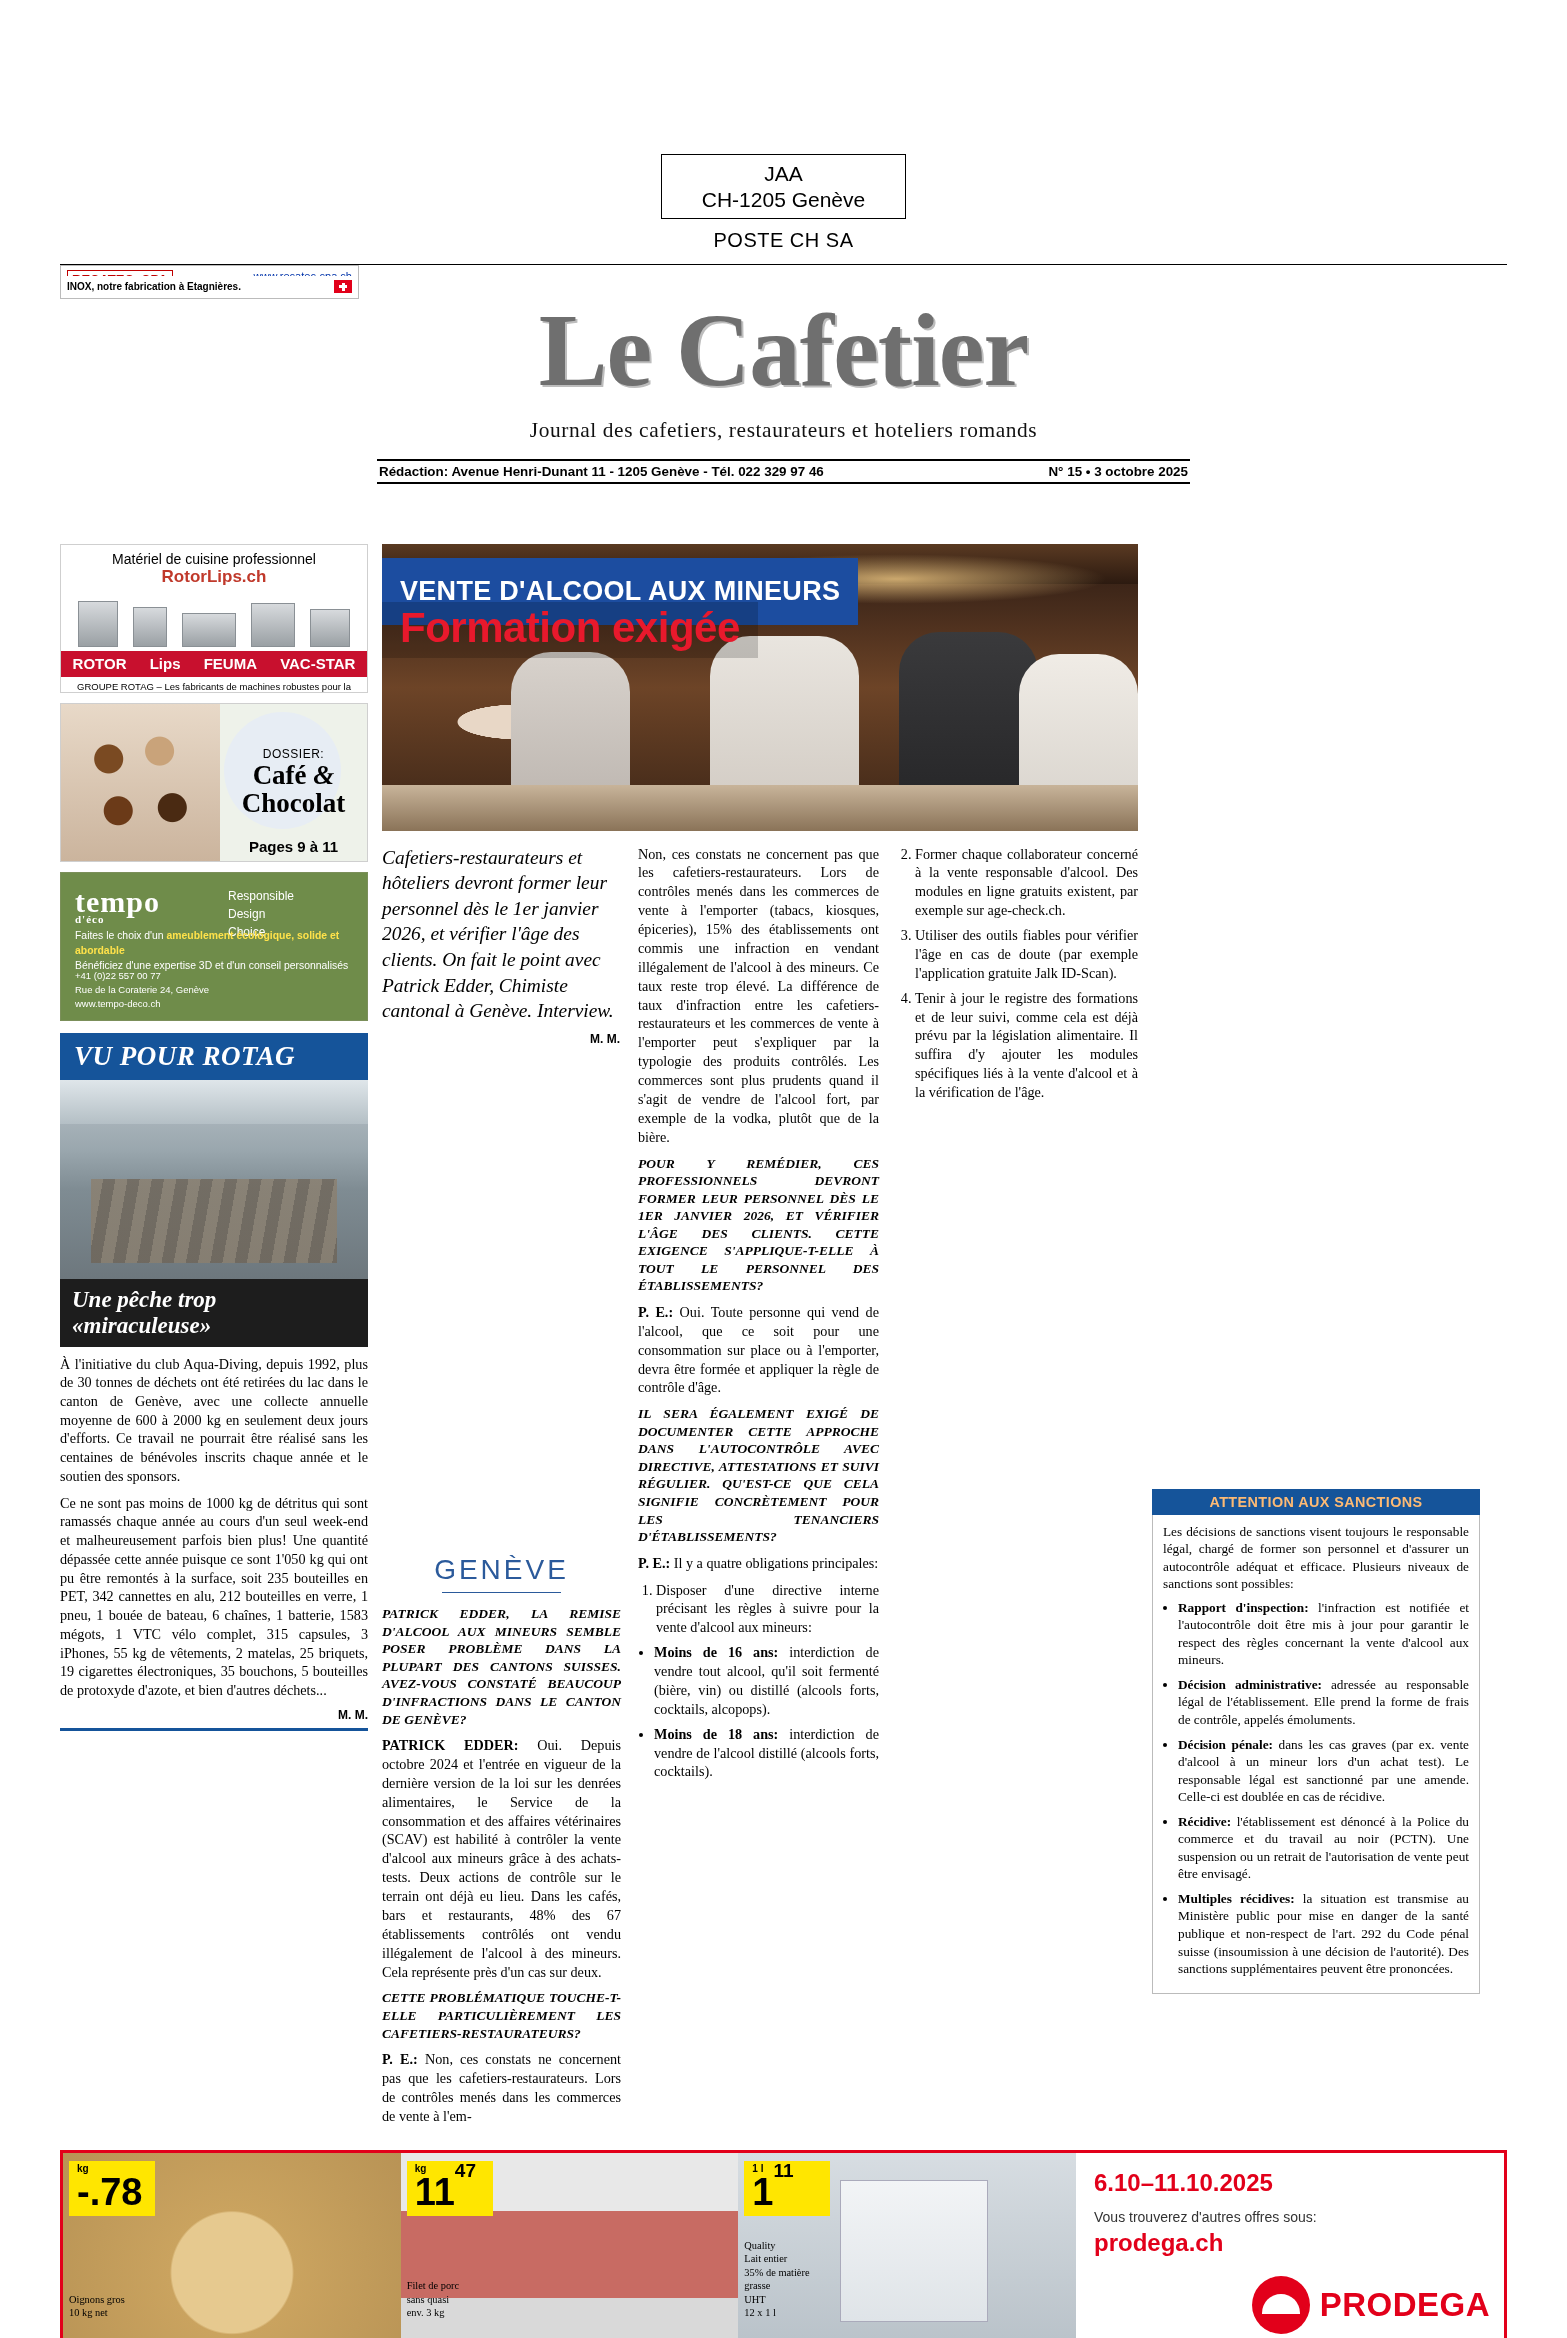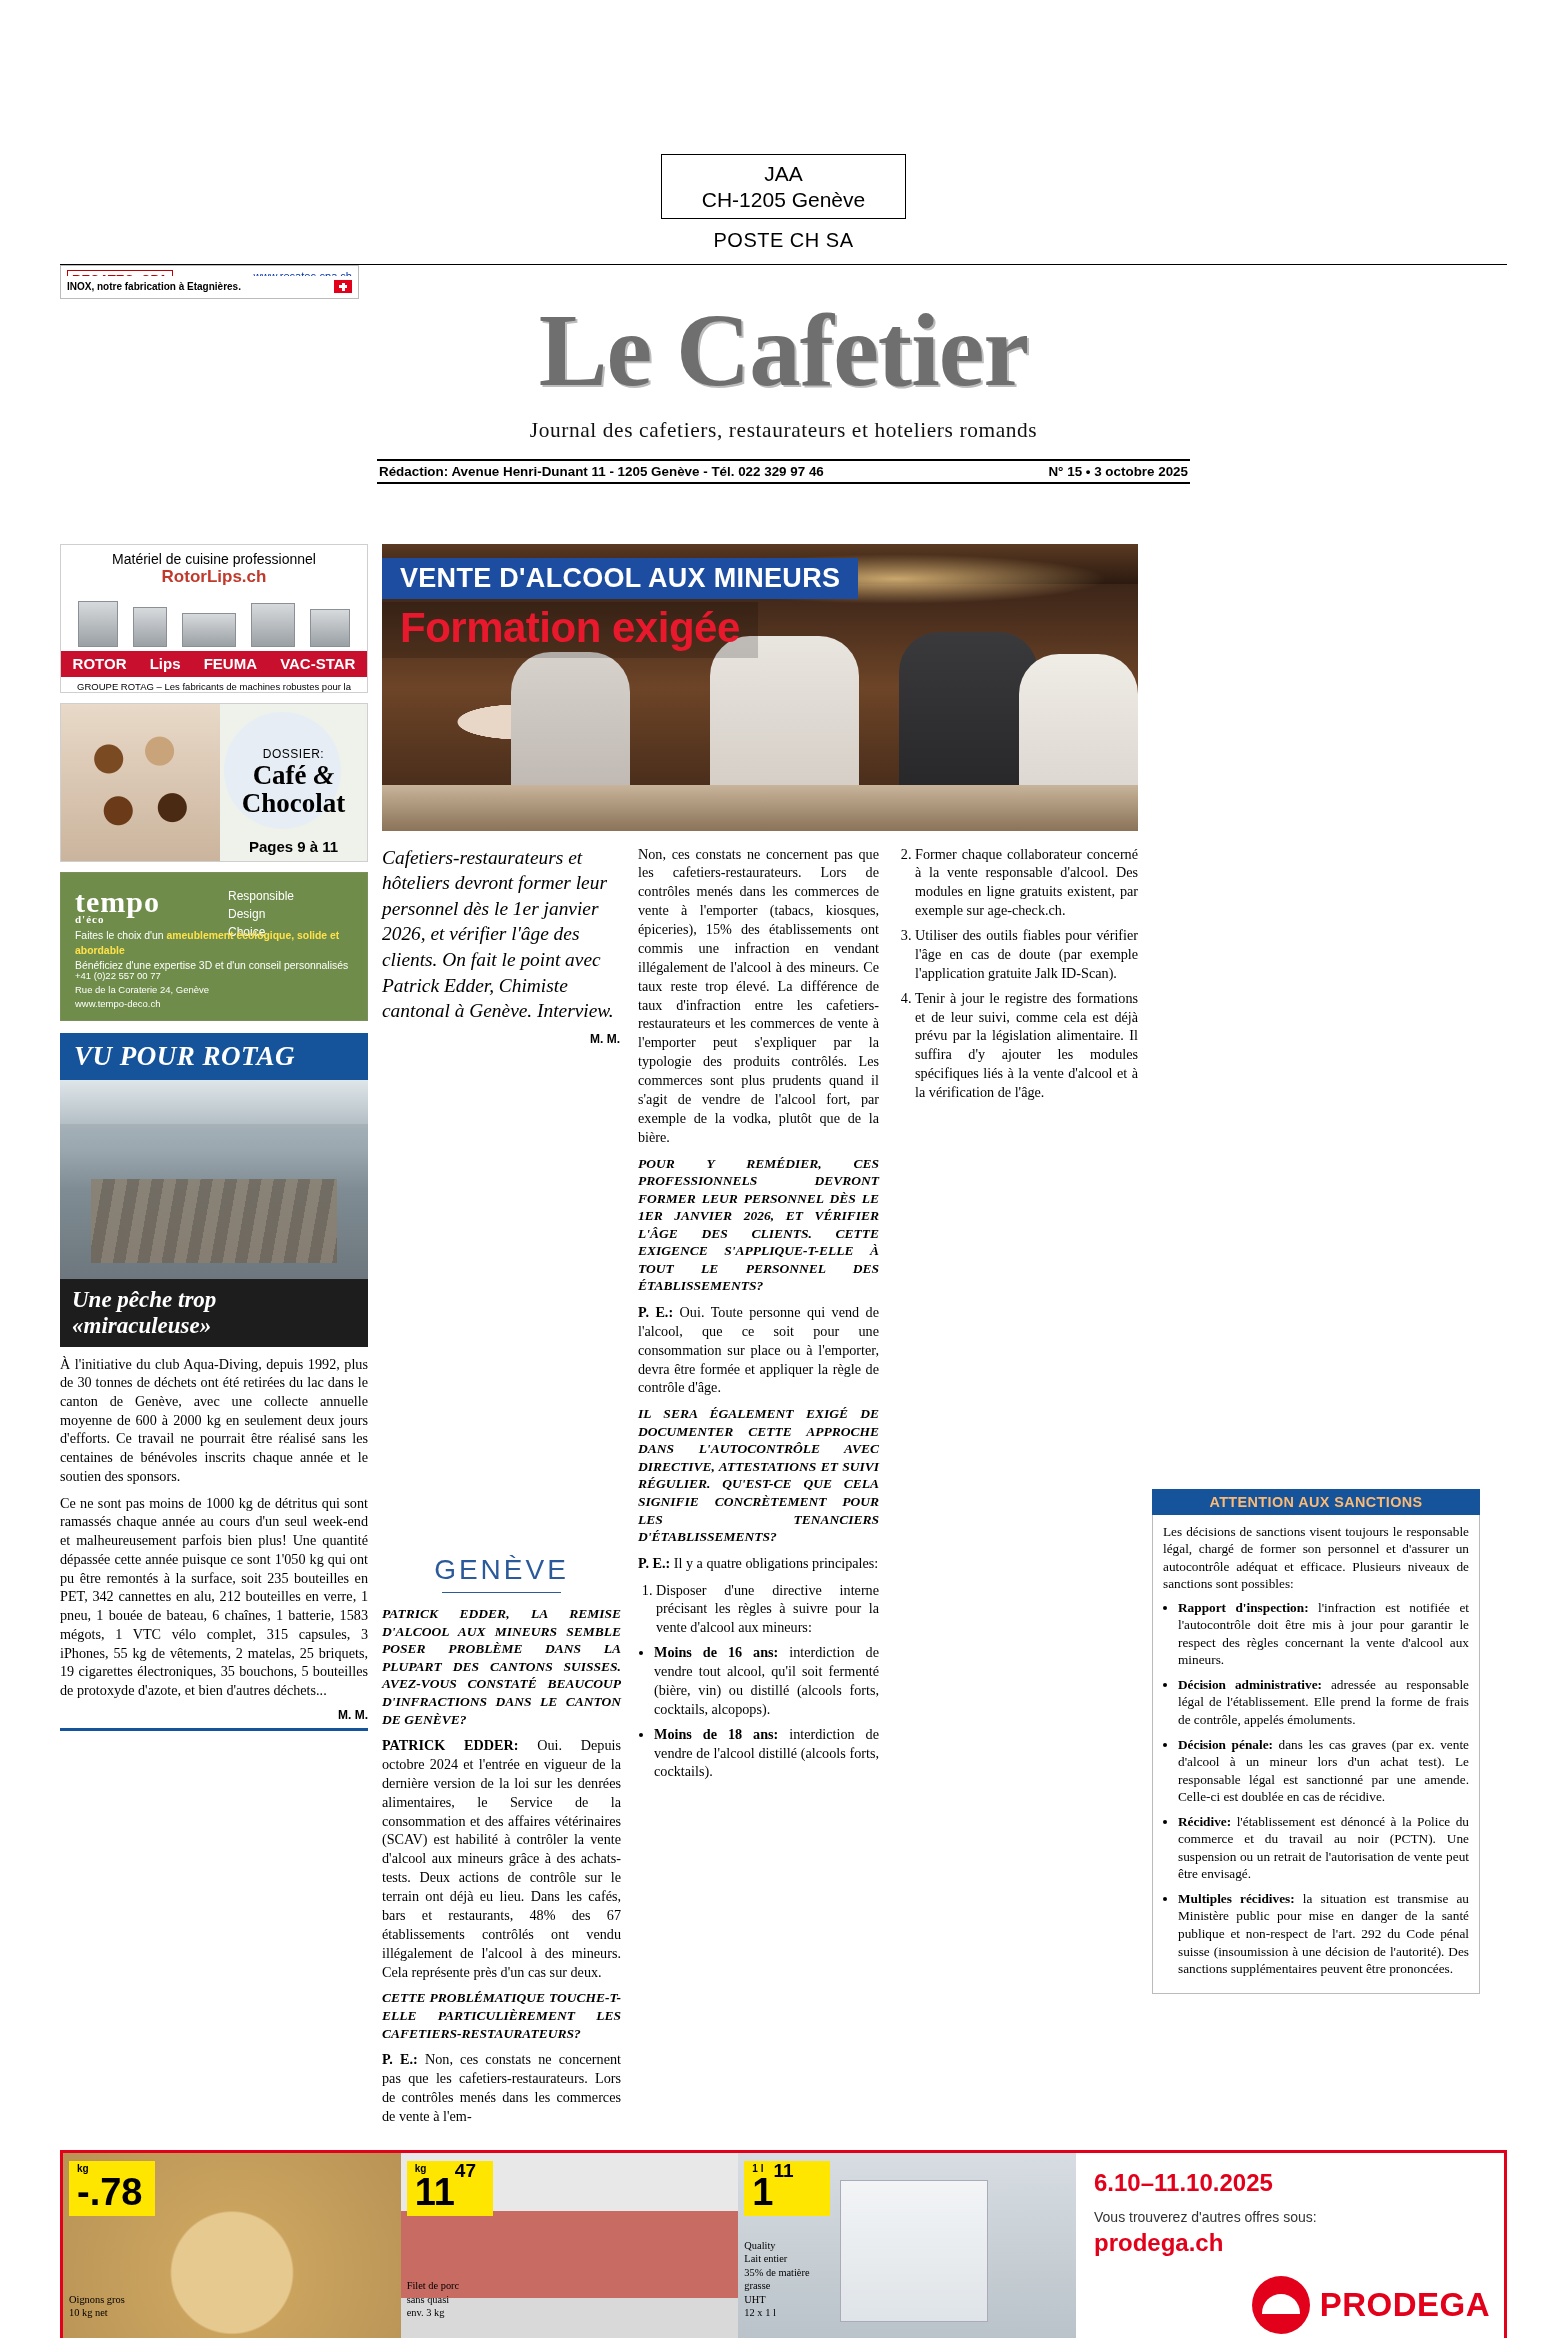--- a/index.html
+++ b/index.html
@@ -250,21 +250,21 @@
   .hero-bar{
     position:absolute; left:0; right:0; top:0; height:40px;
     background:linear-gradient(180deg,#5a3a22,#2c1a10);
   }
   .hero-glow{
     position:absolute; left:40%; top:10px; width:56%; height:50px;
     background:radial-gradient(ellipse at center, rgba(255,214,140,.75), rgba(255,214,140,0) 70%);
   }
   .hero-band{ position:absolute; left:0; top:14px;
     background:#1c4da0; color:#fff; font-family:"Liberation Sans",sans-serif;
-    font-weight:bold; font-size:27px; padding:5px 18px; letter-spacing:0.3px;}
+    font-weight:bold; font-size:27px; padding:18px 18px; letter-spacing:0.3px;}
   .hero-band2{ position:absolute; left:0; top:58px;
     background:rgba(0,0,0,.18); color:#e8192c; font-family:"Liberation Sans",sans-serif;
     font-weight:bold; font-size:42px; padding:2px 18px 6px 18px; letter-spacing:-0.5px;}
   .hero-people{
     position:absolute; bottom:0; left:0; right:0; height:209px;
   }
   .p-silhouette{ position:absolute; bottom:0; border-radius:40px 40px 0 0;}
   .p1{ left:129px; width:119px; height:179px; background:linear-gradient(180deg,#d8d2cc,#b9b2ac);}
   .p2{ left:328px; width:149px; height:195px; background:linear-gradient(180deg,#e9e5df,#cfc8c0);}
   .p3{ left:517px; width:139px; height:199px; background:linear-gradient(180deg,#3a3a3c,#232325);}

